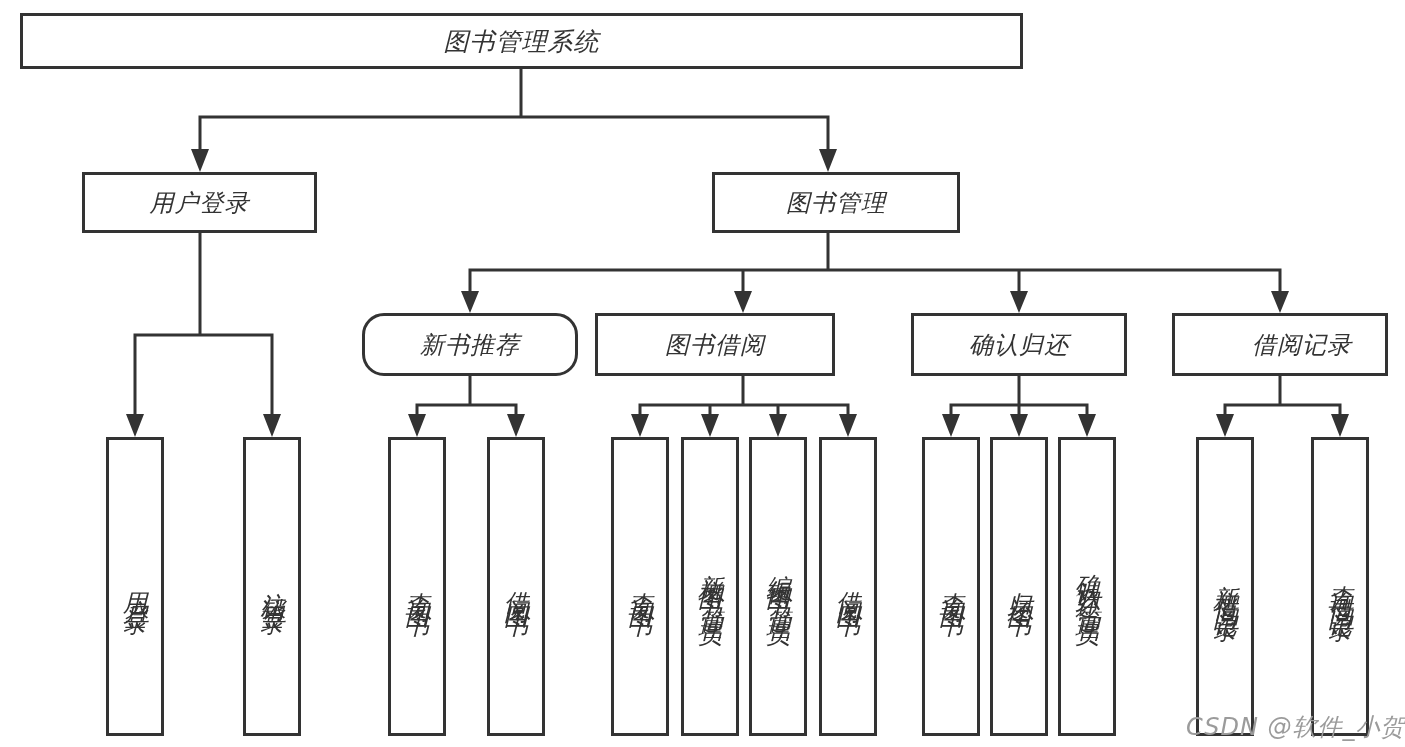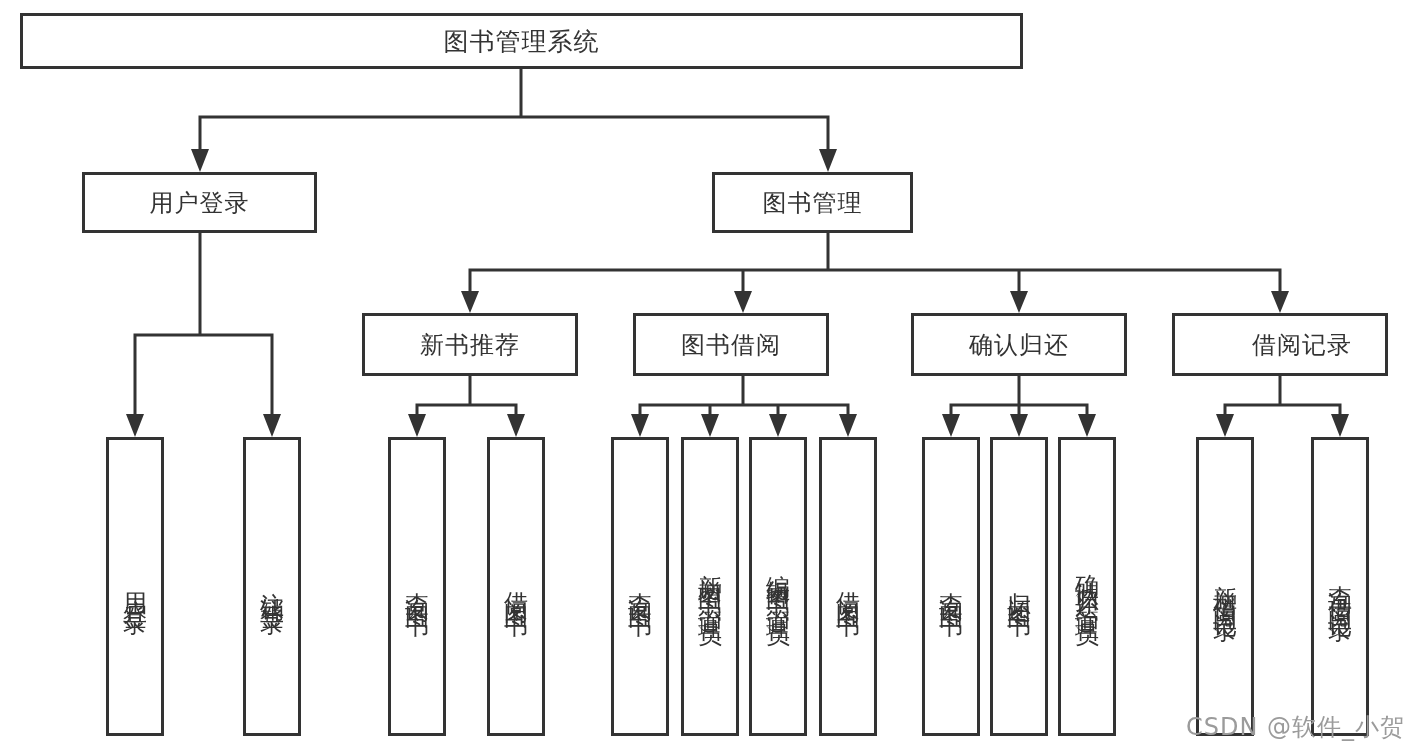--- a/index.html
+++ b/index.html
@@ -2,20 +2,21 @@
 <html><head>
 <meta charset="utf-8">
 <style>
   html,body{margin:0;padding:0;background:#ffffff;}
   #canvas{
     position:relative;
     width:1405px;height:747px;
     background:#ffffff;
     font-family:"DejaVu Sans","Liberation Sans",sans-serif;
     overflow:hidden;
+    font-style:italic;
   }
   #connectors{position:absolute;left:0;top:0;width:1405px;height:747px;}
   .node{
     position:absolute;
     box-sizing:border-box;
     border:3px solid #333333;
     background:#ffffff;
     display:flex;align-items:center;justify-content:center;
     color:#333333;
     font-size:24px;
@@ -97,24 +98,24 @@
          M942 414 L960 414 L951 437 Z
          M1010 414 L1028 414 L1019 437 Z
          M1078 414 L1096 414 L1087 437 Z
          M1216 414 L1234 414 L1225 437 Z
          M1331 414 L1349 414 L1340 437 Z"></path>
   </svg>
 
   <div class="node root" style="left:20px;top:13px;width:1003px;height:56px;">图书管理系统</div>
 
   <div class="node" style="left:82px;top:172px;width:235px;height:61px;">用户登录</div>
-  <div class="node" style="left:712px;top:172px;width:201px;height:61px;">图书管理</div>
+  <div class="node" style="left:712px;top:172px;width:248px;height:61px;">图书管理</div>
 
-  <div class="node" style="left:362px;top:313px;width:216px;height:63px;">新书推荐</div>
-  <div class="node" style="left:633px;top:313px;width:196px;height:63px;">图书借阅</div>
+  <div class="node" style="left:362px;top:313px;width:216px;height:63px;border-radius:22px;">新书推荐</div>
+  <div class="node" style="left:595px;top:313px;width:240px;height:63px;">图书借阅</div>
   <div class="node" style="left:911px;top:313px;width:216px;height:63px;">确认归还</div>
   <div class="node" style="left:1172px;top:313px;width:216px;height:63px;padding-left:44px;">借阅记录</div>
 
   <div class="node leaf" style="left:106px;top:437px;width:58px;height:299px;">用户登录</div>
   <div class="node leaf" style="left:243px;top:437px;width:58px;height:299px;">注销登录</div>
 
   <div class="node leaf" style="left:388px;top:437px;width:58px;height:299px;">查询图书</div>
   <div class="node leaf" style="left:487px;top:437px;width:58px;height:299px;">借阅图书</div>
 
   <div class="node leaf" style="left:611px;top:437px;width:58px;height:299px;">查询图书</div>

